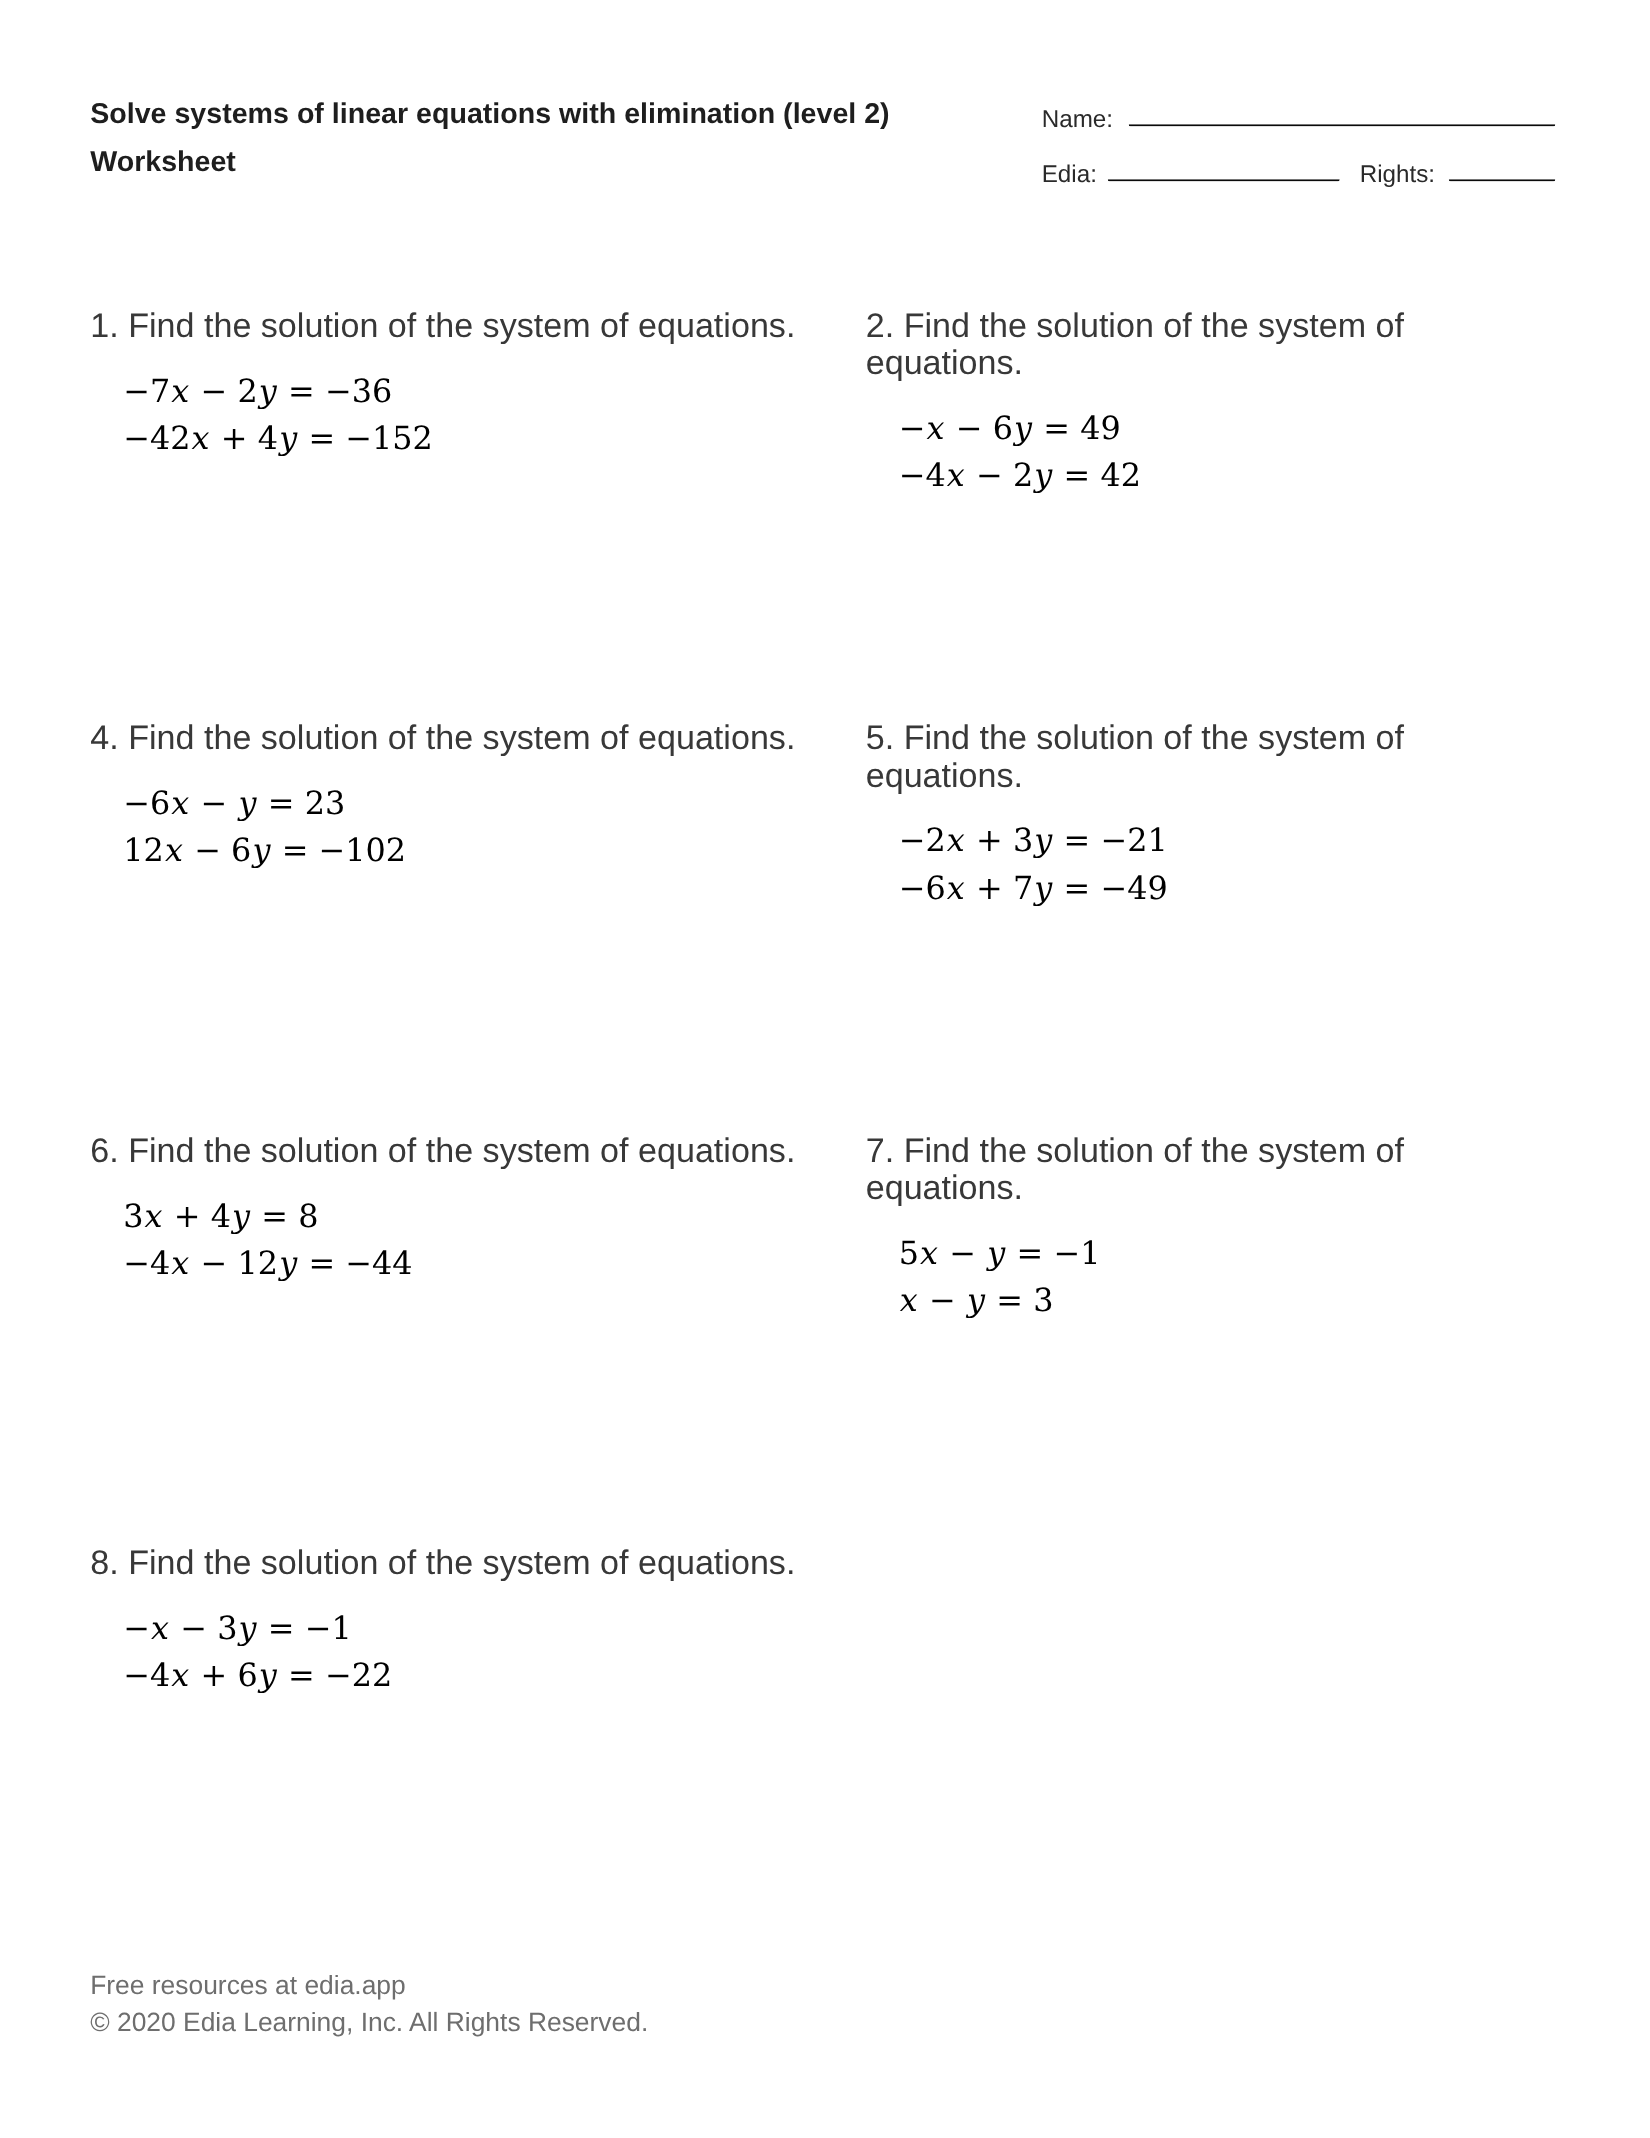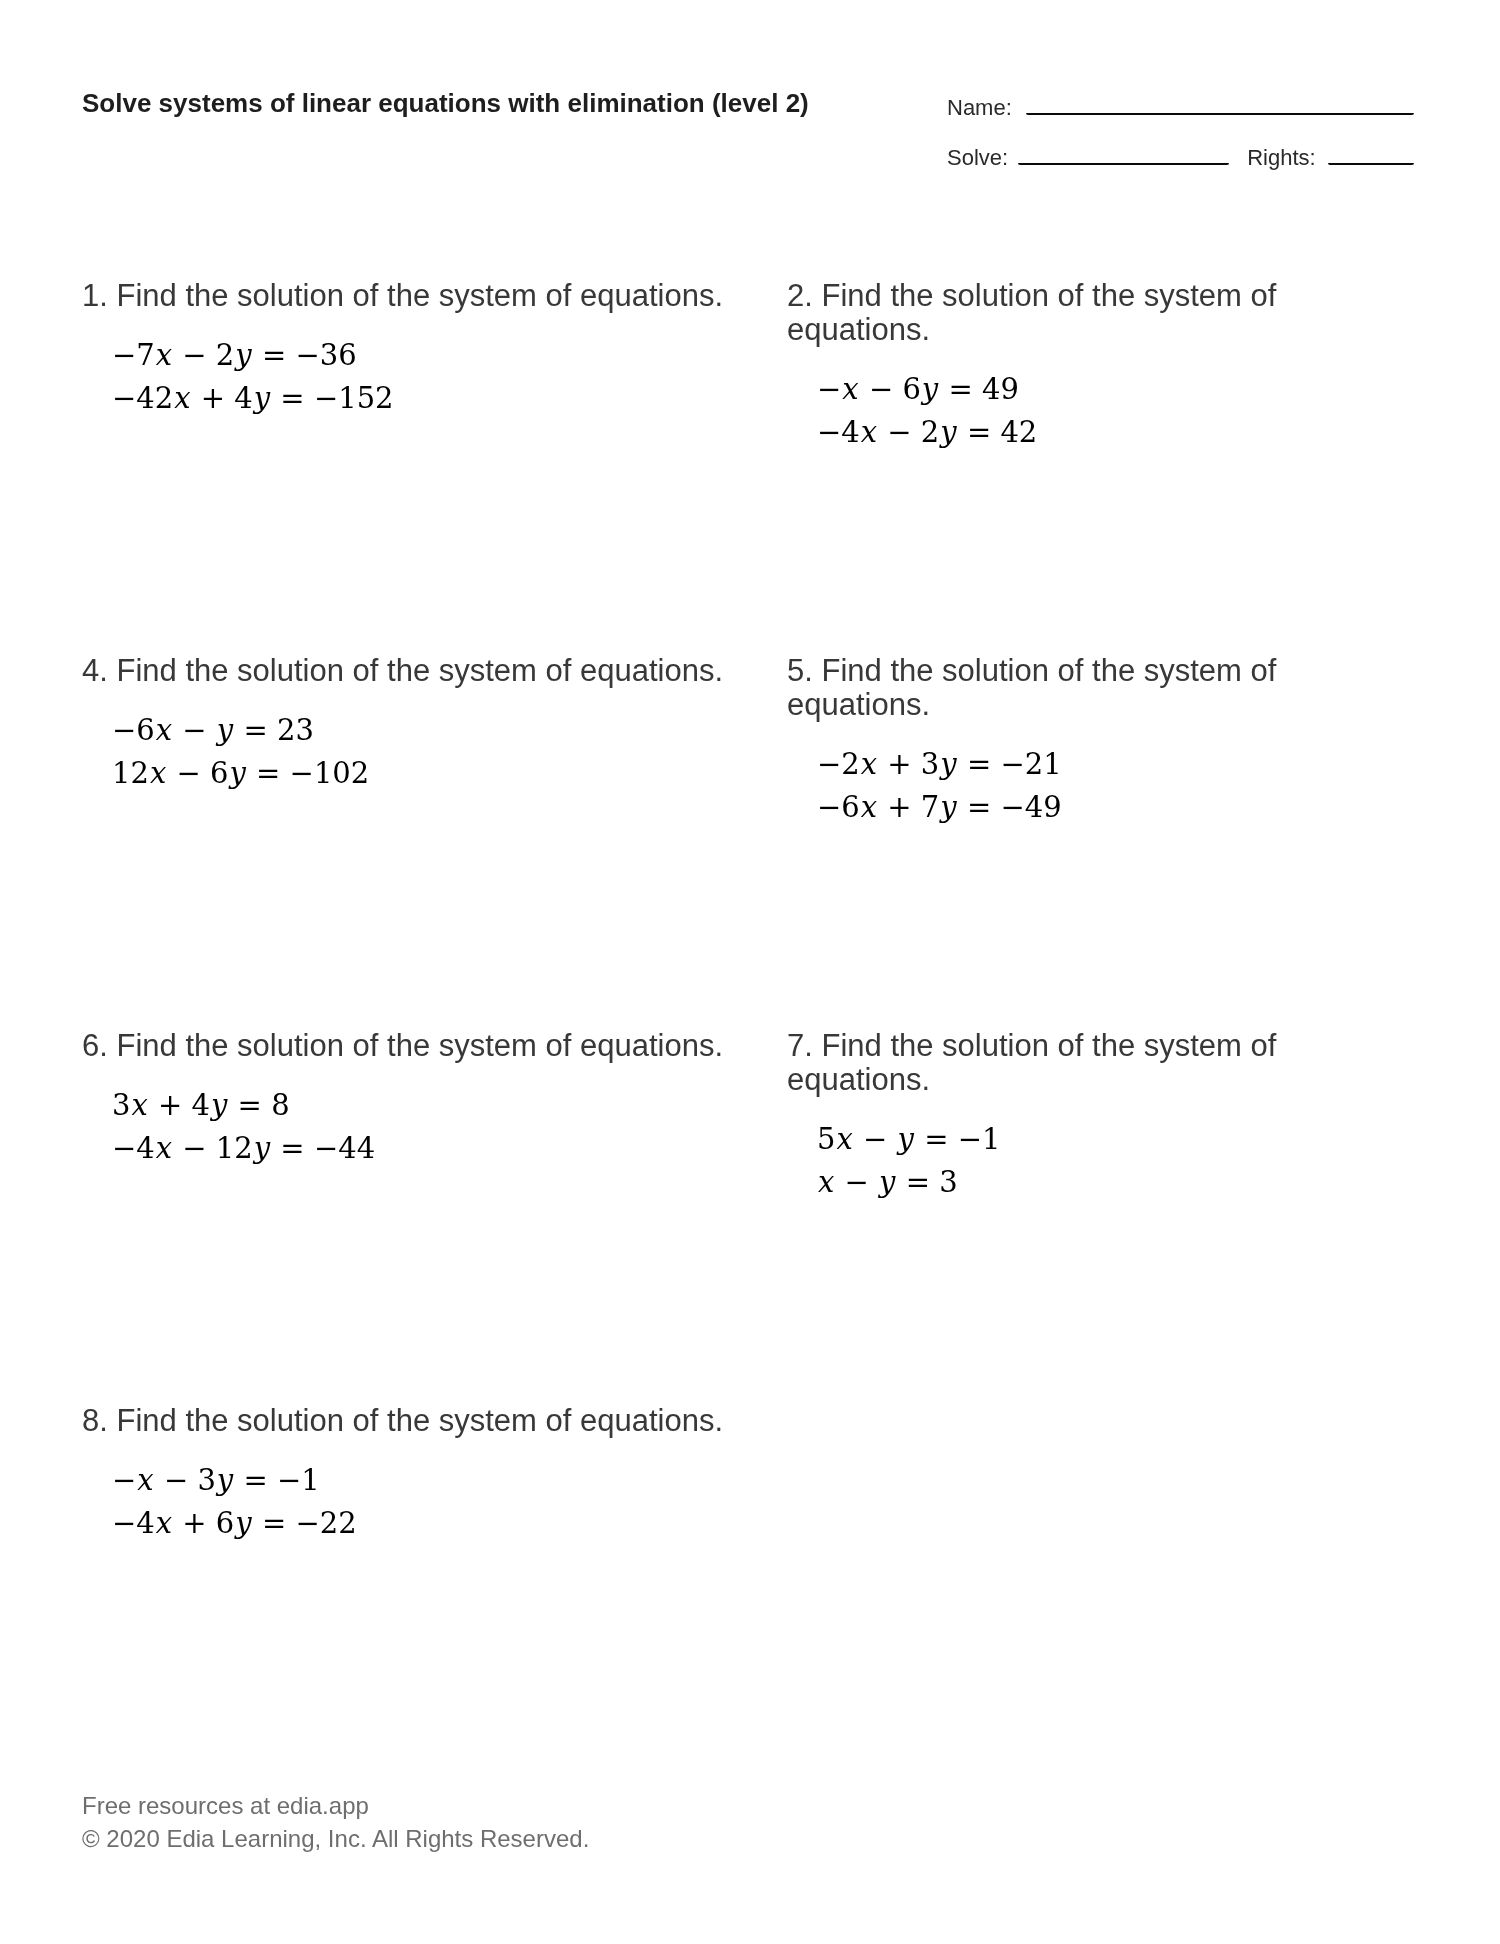--- a/index.html
+++ b/index.html
@@ -82,29 +82,30 @@
     line-height: 33px;
   }
 </style>
 </head>
 <body>
 
 <div class="page">
 
   <div class="title-block">
     <div>Solve systems of linear equations with elimination (level 2)</div>
+    <div>Worksheet</div>
   </div>
 
   <div class="fields-block">
     <div class="field-row">
       <span class="field-label">Name:</span>
       <span class="blank-line name-line"></span>
     </div>
     <div class="field-row">
-      <span class="field-label">Solve:</span>
+      <span class="field-label">Edia:</span>
       <span class="blank-line date-line"></span>
       <span class="field-label period-label">Rights:</span>
       <span class="blank-line period-line"></span>
     </div>
   </div>
 
   <div class="problems">
 
     <div class="problem">
       <div class="prompt">

